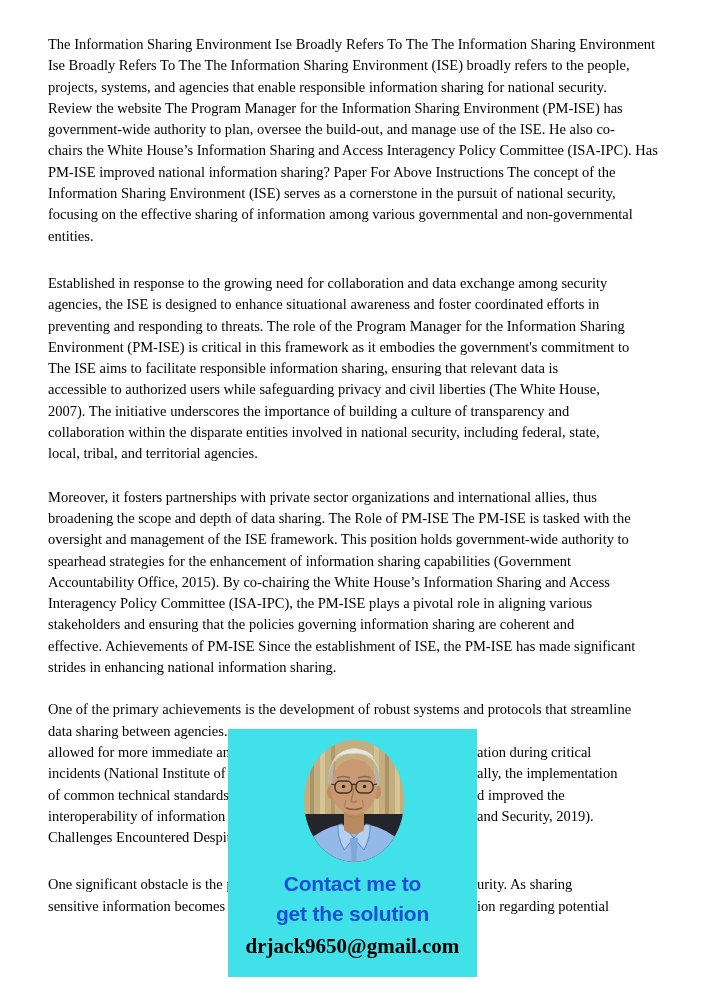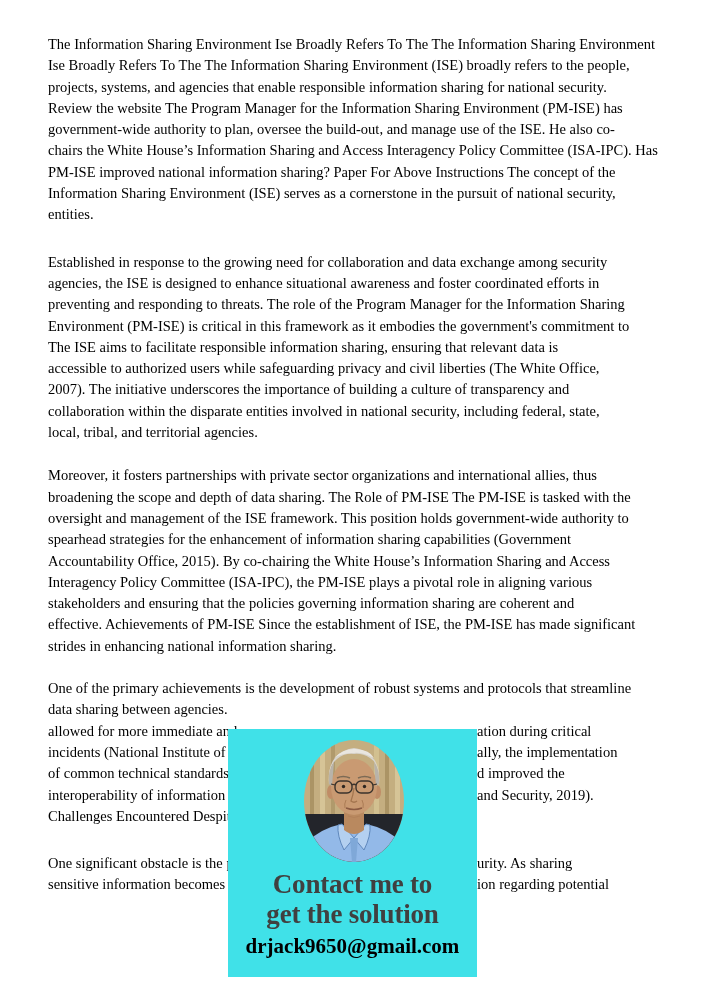--- a/index.html
+++ b/index.html
@@ -54,25 +54,25 @@
     left: 76px;
     top: 11px;
     width: 100px;
     height: 122px;
   }
   .cta {
     position: absolute;
     left: 0;
     top: 140px;
     width: 100%;
-    font-family: Liberation Serif, serif;
+    font-family: Liberation Sans, sans-serif;
     font-weight: 700;
-    font-size: 27px;
+    font-size: 21px;
     line-height: 30px;
-    color: #404040;
+    color: #1d4ed8;
     letter-spacing: -0.2px;
   }
   .email {
     position: absolute;
     left: 0;
     top: 204px;
     width: 100%;
     font-family: "Liberation Serif", serif;
     font-weight: 700;
     font-size: 21px;
@@ -86,29 +86,30 @@
 <div class="doc">
     <div class="para">
       <div class="line">The Information Sharing Environment Ise Broadly Refers To The The Information Sharing Environment</div>
       <div class="line">Ise Broadly Refers To The The Information Sharing Environment (ISE) broadly refers to the people,</div>
       <div class="line">projects, systems, and agencies that enable responsible information sharing for national security.</div>
       <div class="line">Review the website The Program Manager for the Information Sharing Environment (PM-ISE) has</div>
       <div class="line">government-wide authority to plan, oversee the build-out, and manage use of the ISE. He also co-</div>
       <div class="line">chairs the White House’s Information Sharing and Access Interagency Policy Committee (ISA-IPC). Has</div>
       <div class="line">PM-ISE improved national information sharing? Paper For Above Instructions The concept of the</div>
       <div class="line">Information Sharing Environment (ISE) serves as a cornerstone in the pursuit of national security,</div>
+      <div class="line">focusing on the effective sharing of information among various governmental and non-governmental</div>
       <div class="line">entities.</div>
     </div>
     <div class="para">
       <div class="line">Established in response to the growing need for collaboration and data exchange among security</div>
       <div class="line">agencies, the ISE is designed to enhance situational awareness and foster coordinated efforts in</div>
       <div class="line">preventing and responding to threats. The role of the Program Manager for the Information Sharing</div>
       <div class="line">Environment (PM-ISE) is critical in this framework as it embodies the government's commitment to</div>
       <div class="line">The ISE aims to facilitate responsible information sharing, ensuring that relevant data is</div>
-      <div class="line">accessible to authorized users while safeguarding privacy and civil liberties (The White Office,</div>
+      <div class="line">accessible to authorized users while safeguarding privacy and civil liberties (The White House,</div>
       <div class="line">2007). The initiative underscores the importance of building a culture of transparency and</div>
       <div class="line">collaboration within the disparate entities involved in national security, including federal, state,</div>
       <div class="line">local, tribal, and territorial agencies.</div>
     </div>
     <div class="para">
       <div class="line">Moreover, it fosters partnerships with private sector organizations and international allies, thus</div>
       <div class="line">broadening the scope and depth of data sharing. The Role of PM-ISE The PM-ISE is tasked with the</div>
       <div class="line">oversight and management of the ISE framework. This position holds government-wide authority to</div>
       <div class="line">spearhead strategies for the enhancement of information sharing capabilities (Government</div>
       <div class="line">Accountability Office, 2015). By co-chairing the White House’s Information Sharing and Access</div>

